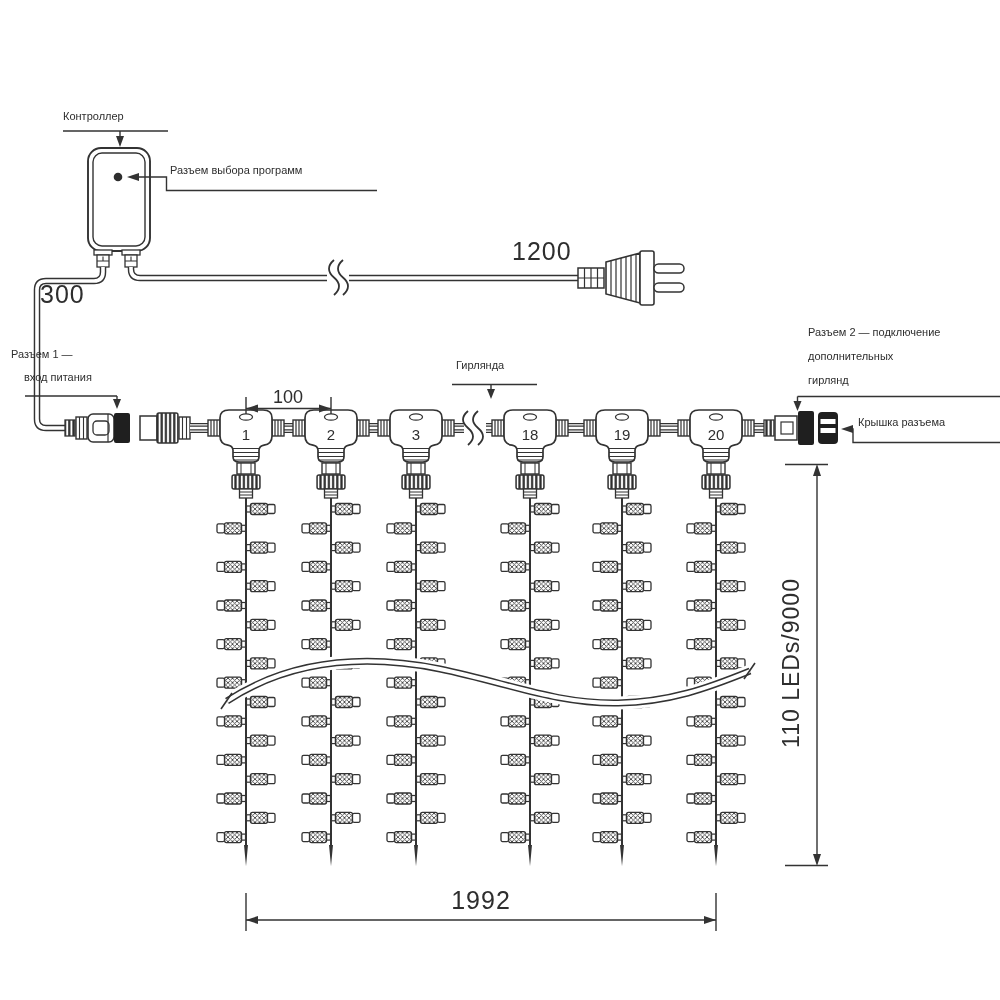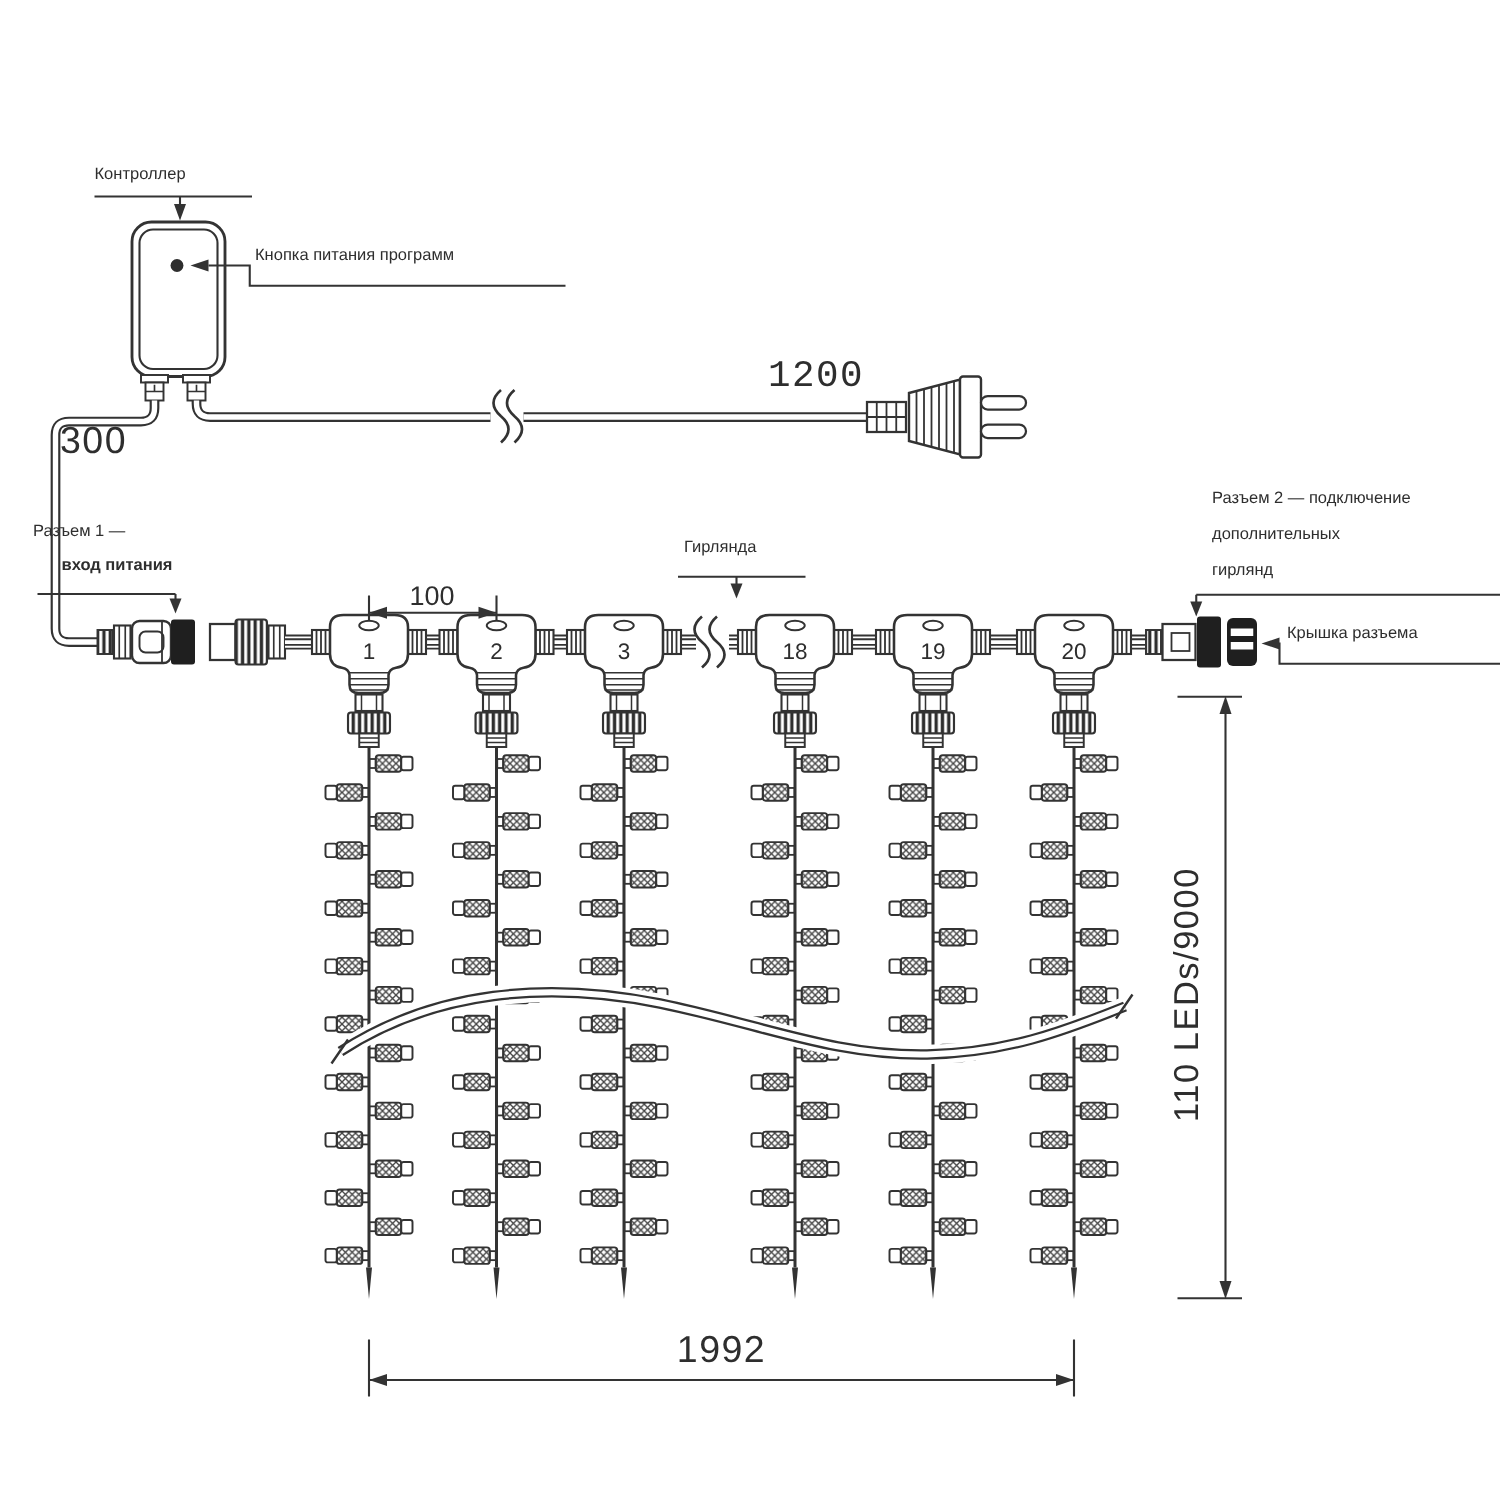--- a/index.html
+++ b/index.html
@@ -307,25 +307,25 @@
     <polygon points="246,920 258,916 258,924" fill="#333" stroke="none"></polygon>
     <polygon points="716,920 704,916 704,924" fill="#333" stroke="none"></polygon>
 
     <path d="M785,464.5 H828 M785,865.5 H828 M817,470 V860"></path>
     <polygon points="817,464 813,476 821,476" fill="#333" stroke="none"></polygon>
     <polygon points="817,866 813,854 821,854" fill="#333" stroke="none"></polygon>
   </g>
 </svg>
 
 <div class="lbl" style="left:63px;top:110px;">Контроллер</div>
-<div class="lbl" style="left:170px;top:164px;">Кнопка питания программ</div>
+<div class="lbl" style="left:170px;top:164px;">Разъем выбора программ</div>
 <div class="lbl dim" style="left:40px;top:280px;">300</div>
-<div class="lbl dim" style="left:512px;top:237px;font-family:Liberation Mono, monospace;">1200</div>
-<div class="lbl" style="left:22px;top:348px;text-align:center;">Разъем 1 —</div>
-<div class="lbl" style="left:41px;top:371px;font-weight:bold;">вход питания</div>
+<div class="lbl dim" style="left:512px;top:237px;">1200</div>
+<div class="lbl" style="left:11px;top:348px;text-align:center;">Разъем 1 —</div>
+<div class="lbl" style="left:24px;top:371px;">вход питания</div>
 <div class="lbl" style="left:456px;top:359px;">Гирлянда</div>
 <div class="lbl" style="left:808px;top:326px;">Разъем 2 — подключение</div>
 <div class="lbl" style="left:808px;top:350px;">дополнительных</div>
 <div class="lbl" style="left:808px;top:374px;">гирлянд</div>
 <div class="lbl" style="left:858px;top:416px;">Крышка разъема</div>
 <div class="lbl dim-sm center-x" style="left:288px;top:387px;">100</div>
 <div class="lbl dim center-x" style="left:481px;top:886px;">1992</div>
 <div class="lbl vert" style="left:791px;top:663px;">110 LEDs/9000</div>
 
 </div>

